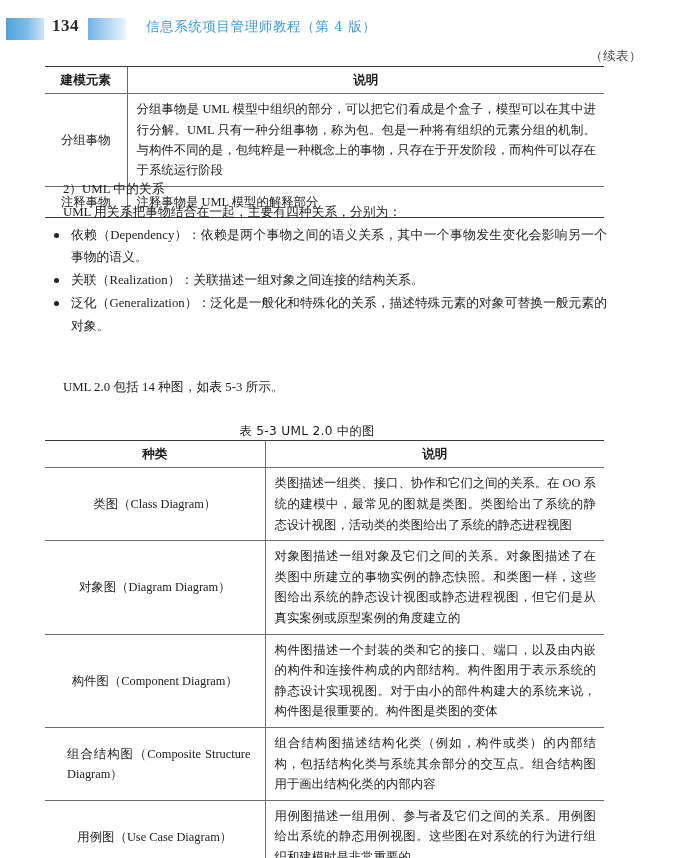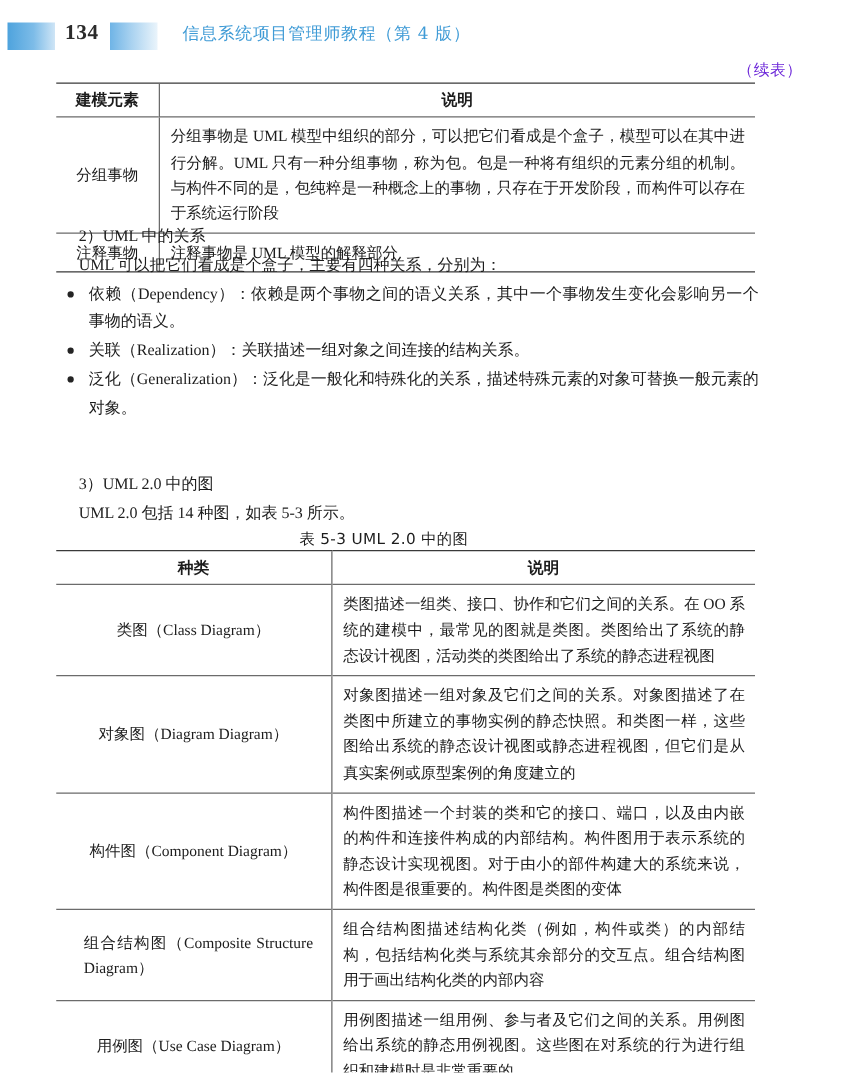--- a/index.html
+++ b/index.html
@@ -60,21 +60,21 @@
     letter-spacing: 0.6px;
     white-space: nowrap;
   }
 
   
   .cont-note {
     position: absolute;
     right: 48px;
     top: 48px;
     font-size: 12.5px;
-    color: #6d28d9;
+    color: #404040;
     letter-spacing: 0.5px;
   }
 
   
   .booktable {
     position: absolute;
     border-collapse: collapse;
     table-layout: fixed;
     font-size: 12.4px;
     line-height: 1.62;
@@ -217,39 +217,38 @@
     </tr>
     <tr class="rule-mid rule-bot">
       <td class="kind">注释事物</td>
       <td class="desc vline">注释事物是 UML 模型的解释部分</td>
     </tr>
   </tbody>
 </table>
 
 <div class="prose">
   <p class="p-indent">2）UML 中的关系</p>
-  <p class="p-indent">UML 可以把它们看成是个盒子，主要有四种关系，分别为：</p>
+  <p class="p-indent">UML 用关系把事物结合在一起，主要有四种关系，分别为：</p>
   <ul class="bullets">
     <li>
       <span class="dot"></span>
       <span>依赖（Dependency）：依赖是两个事物之间的语义关系，其中一个事物发生变化会影响另一个事物的语义。</span>
     </li>
     <li>
       <span class="dot"></span>
       <span>关联（Realization）：关联描述一组对象之间连接的结构关系。</span>
     </li>
     <li>
       <span class="dot"></span>
       <span>泛化（Generalization）：泛化是一般化和特殊化的关系，描述特殊元素的对象可替换一般元素的对象。</span>
     </li>
   </ul>
 </div>
 
 <div class="prose2">
-  <p class="p-indent">3）UML 2.0 中的图</p>
   <p class="p-indent">UML 2.0 包括 14 种图，如表 5-3 所示。</p>
 </div>
 
 <div class="tcaption">表 5-3    UML 2.0 中的图</div>
 
 <table class="booktable" id="table-uml20-diagrams">
   <colgroup>
       <col class="c1">
       <col class="c2">
     </colgroup>

